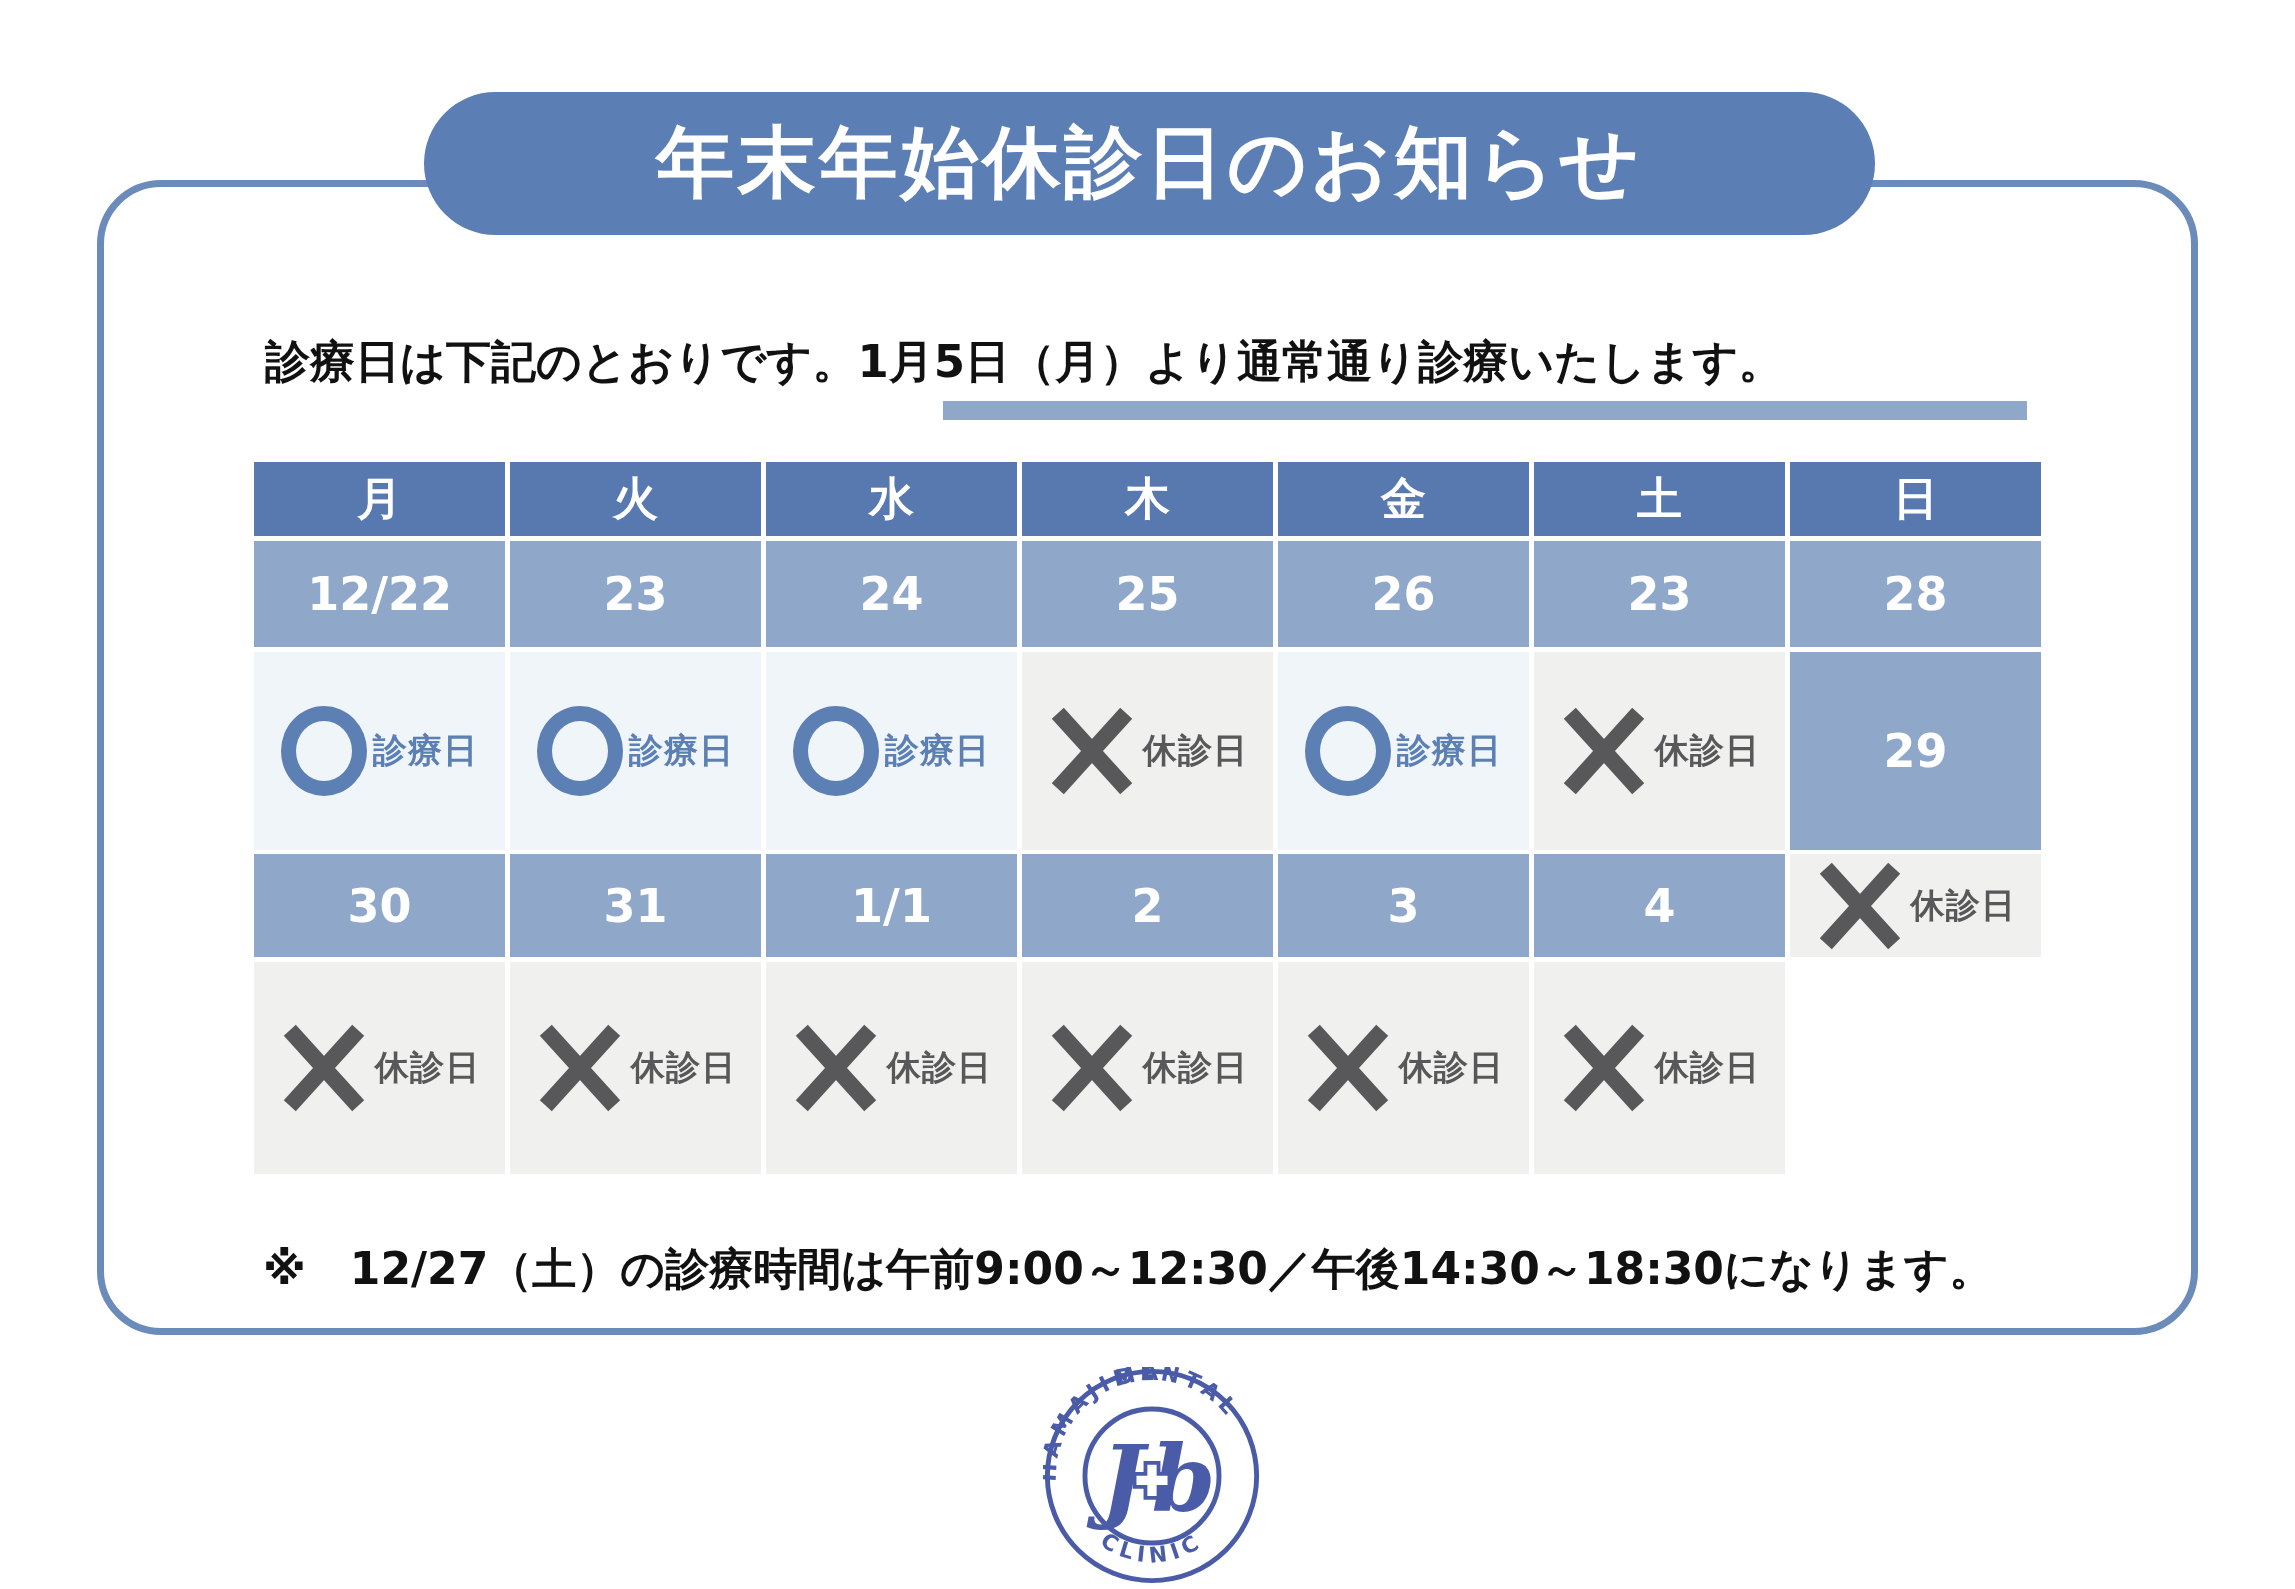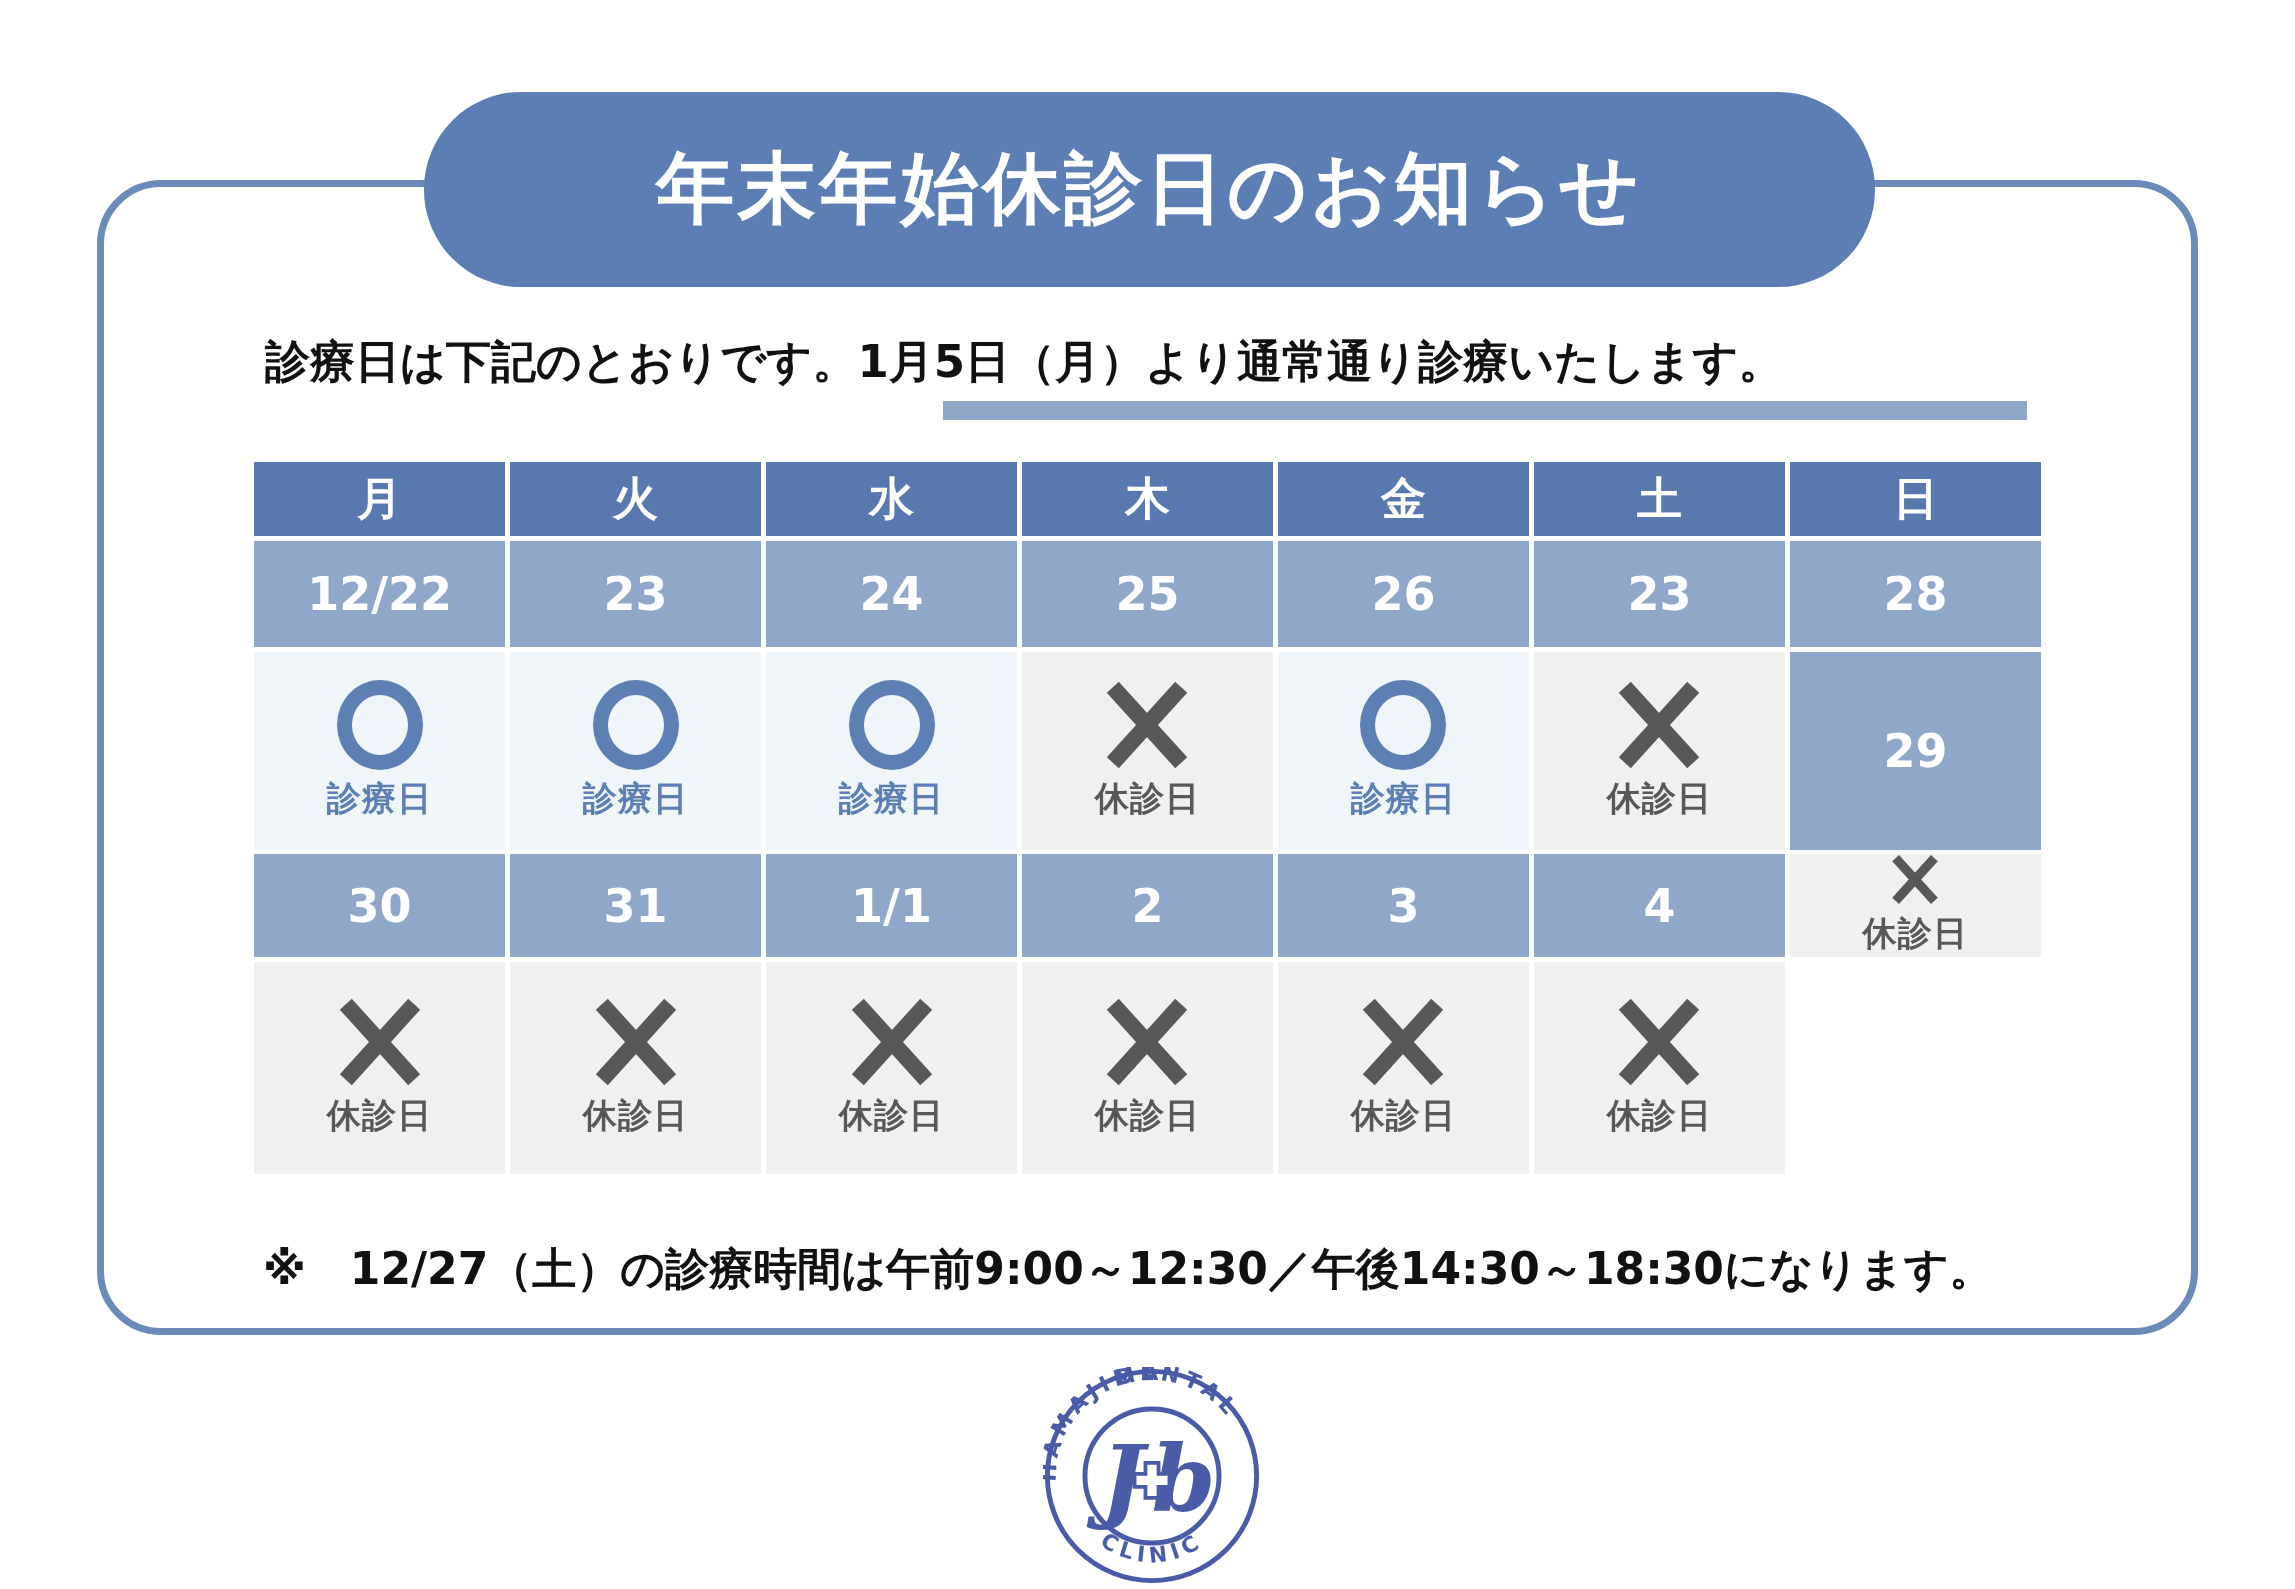--- a/index.html
+++ b/index.html
@@ -17,37 +17,37 @@
     --text_black:#111111;
   }
   *{margin:0;padding:0;box-sizing:border-box;}
   html,body{width:2295px;height:1589px;background:#ffffff;
     font-family:"DejaVu Sans","Liberation Sans",sans-serif;}
   body{position:relative;overflow:hidden;}
 
   .card{position:absolute;left:97px;top:180px;width:2101px;height:1155px;
     background:#ffffff;border:7.9px solid var(--card_border);border-radius:64px;}
 
-  .banner{position:absolute;left:424px;top:92px;width:1451px;height:195px;
+  .banner{position:absolute;left:424px;top:92px;width:1451px;height:143px;
     background:var(--banner_blue);border-radius:97px;
     display:flex;align-items:center;justify-content:center;}
   .banner-text{color:#ffffff;font-size:78px;font-weight:bold;letter-spacing:3.6px;white-space:nowrap;}
 
   .subtitle{position:absolute;left:265px;top:338px;font-size:45px;font-weight:bold;
     color:var(--text_black);white-space:nowrap;line-height:1.05;}
   .underline-bar{position:absolute;left:943px;top:401px;width:1084px;height:19px;
     background:var(--underline);}
 
   .calendar{position:absolute;left:254px;top:462px;width:1787px;
     display:grid;grid-template-columns:repeat(7,1fr);
     grid-template-rows:74px 106px 198px 103px 212px;gap:4.8px;}
   .cell{display:flex;align-items:center;justify-content:center;}
   .day-header{background:var(--header_blue);color:#ffffff;font-size:45px;font-weight:bold;}
   .date-cell{background:var(--date_blue);color:#ffffff;font-size:46px;font-weight:bold;}
-  .status-cell{flex-direction:column;gap:6px;}
+  .status-cell{flex-direction:row;gap:6px;}
   .status-open{background:var(--open_cell_bg);color:var(--symbol_blue);}
   .status-closed{background:var(--closed_cell_bg);color:var(--closed_gray);}
   .ring{display:block;width:86px;height:90px;border:15px solid var(--symbol_blue);
     border-radius:50%;}
   .cross-svg,.star-svg{display:block;}
   .status-label{font-size:34px;font-weight:bold;letter-spacing:1.2px;}
   .status-open .status-label{color:var(--symbol_blue);}
   .status-closed .status-label{color:var(--closed_gray);}
 
   .footnote{position:absolute;left:263px;top:1240px;font-size:44px;font-weight:bold;

